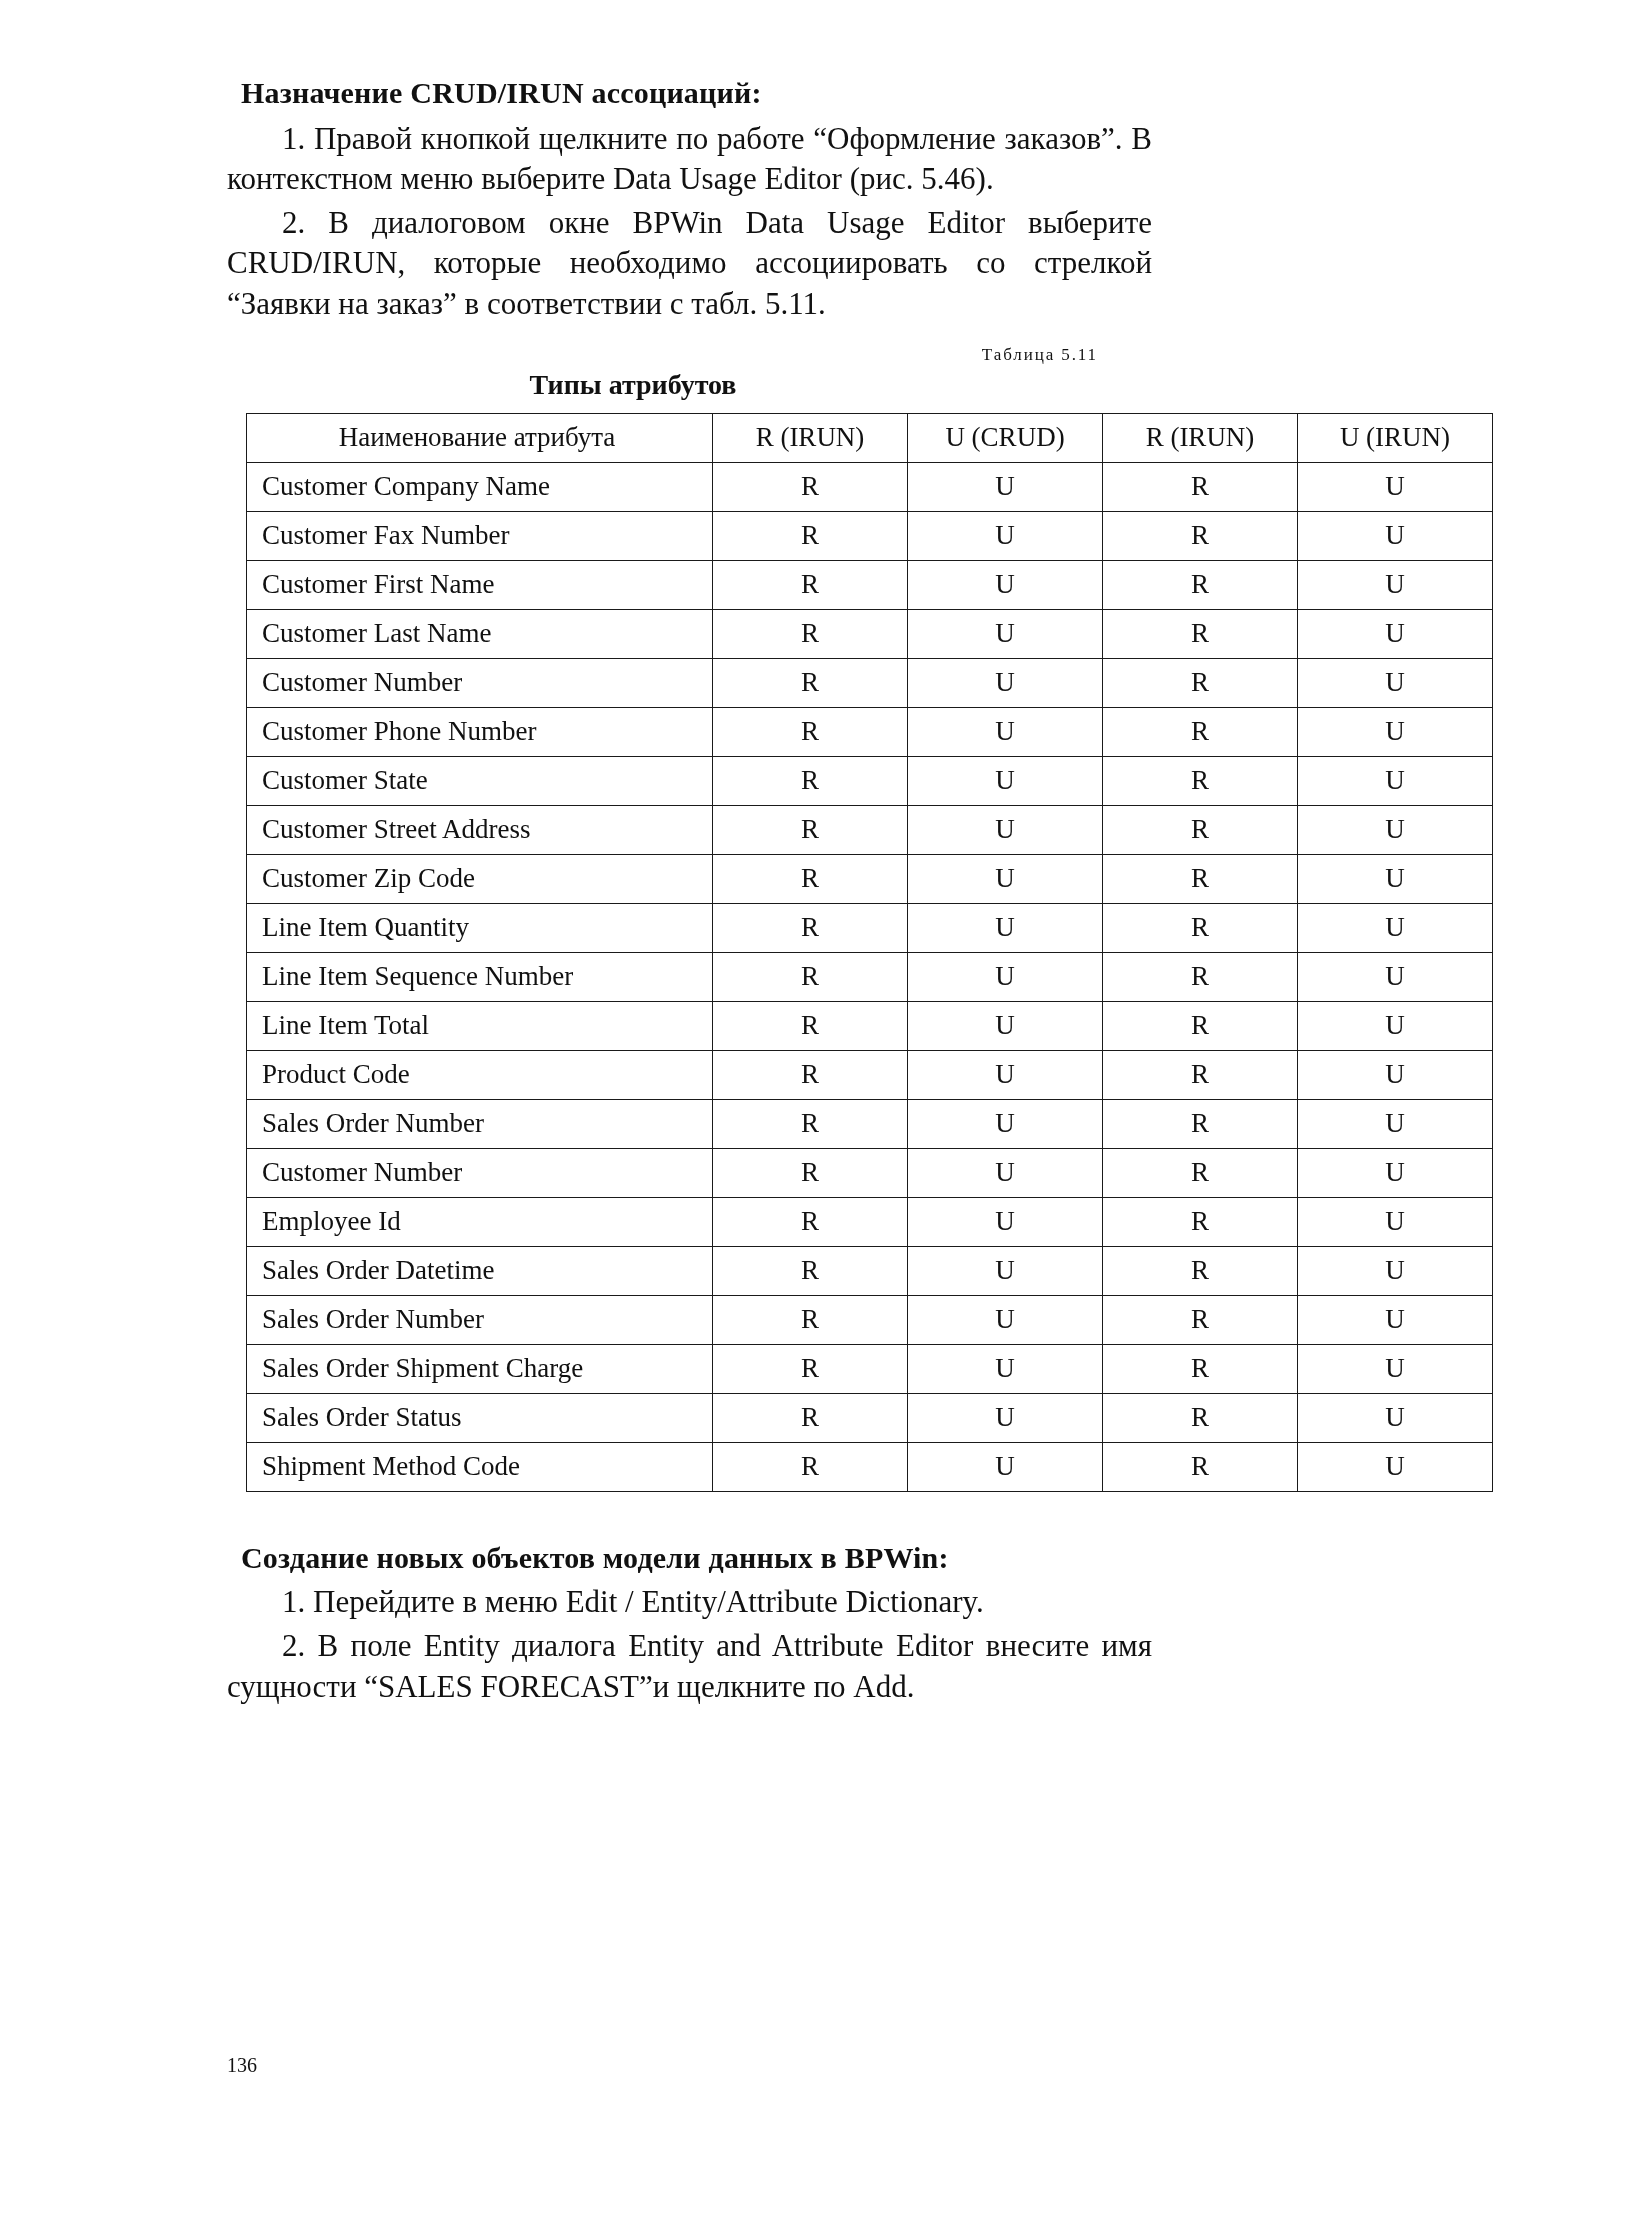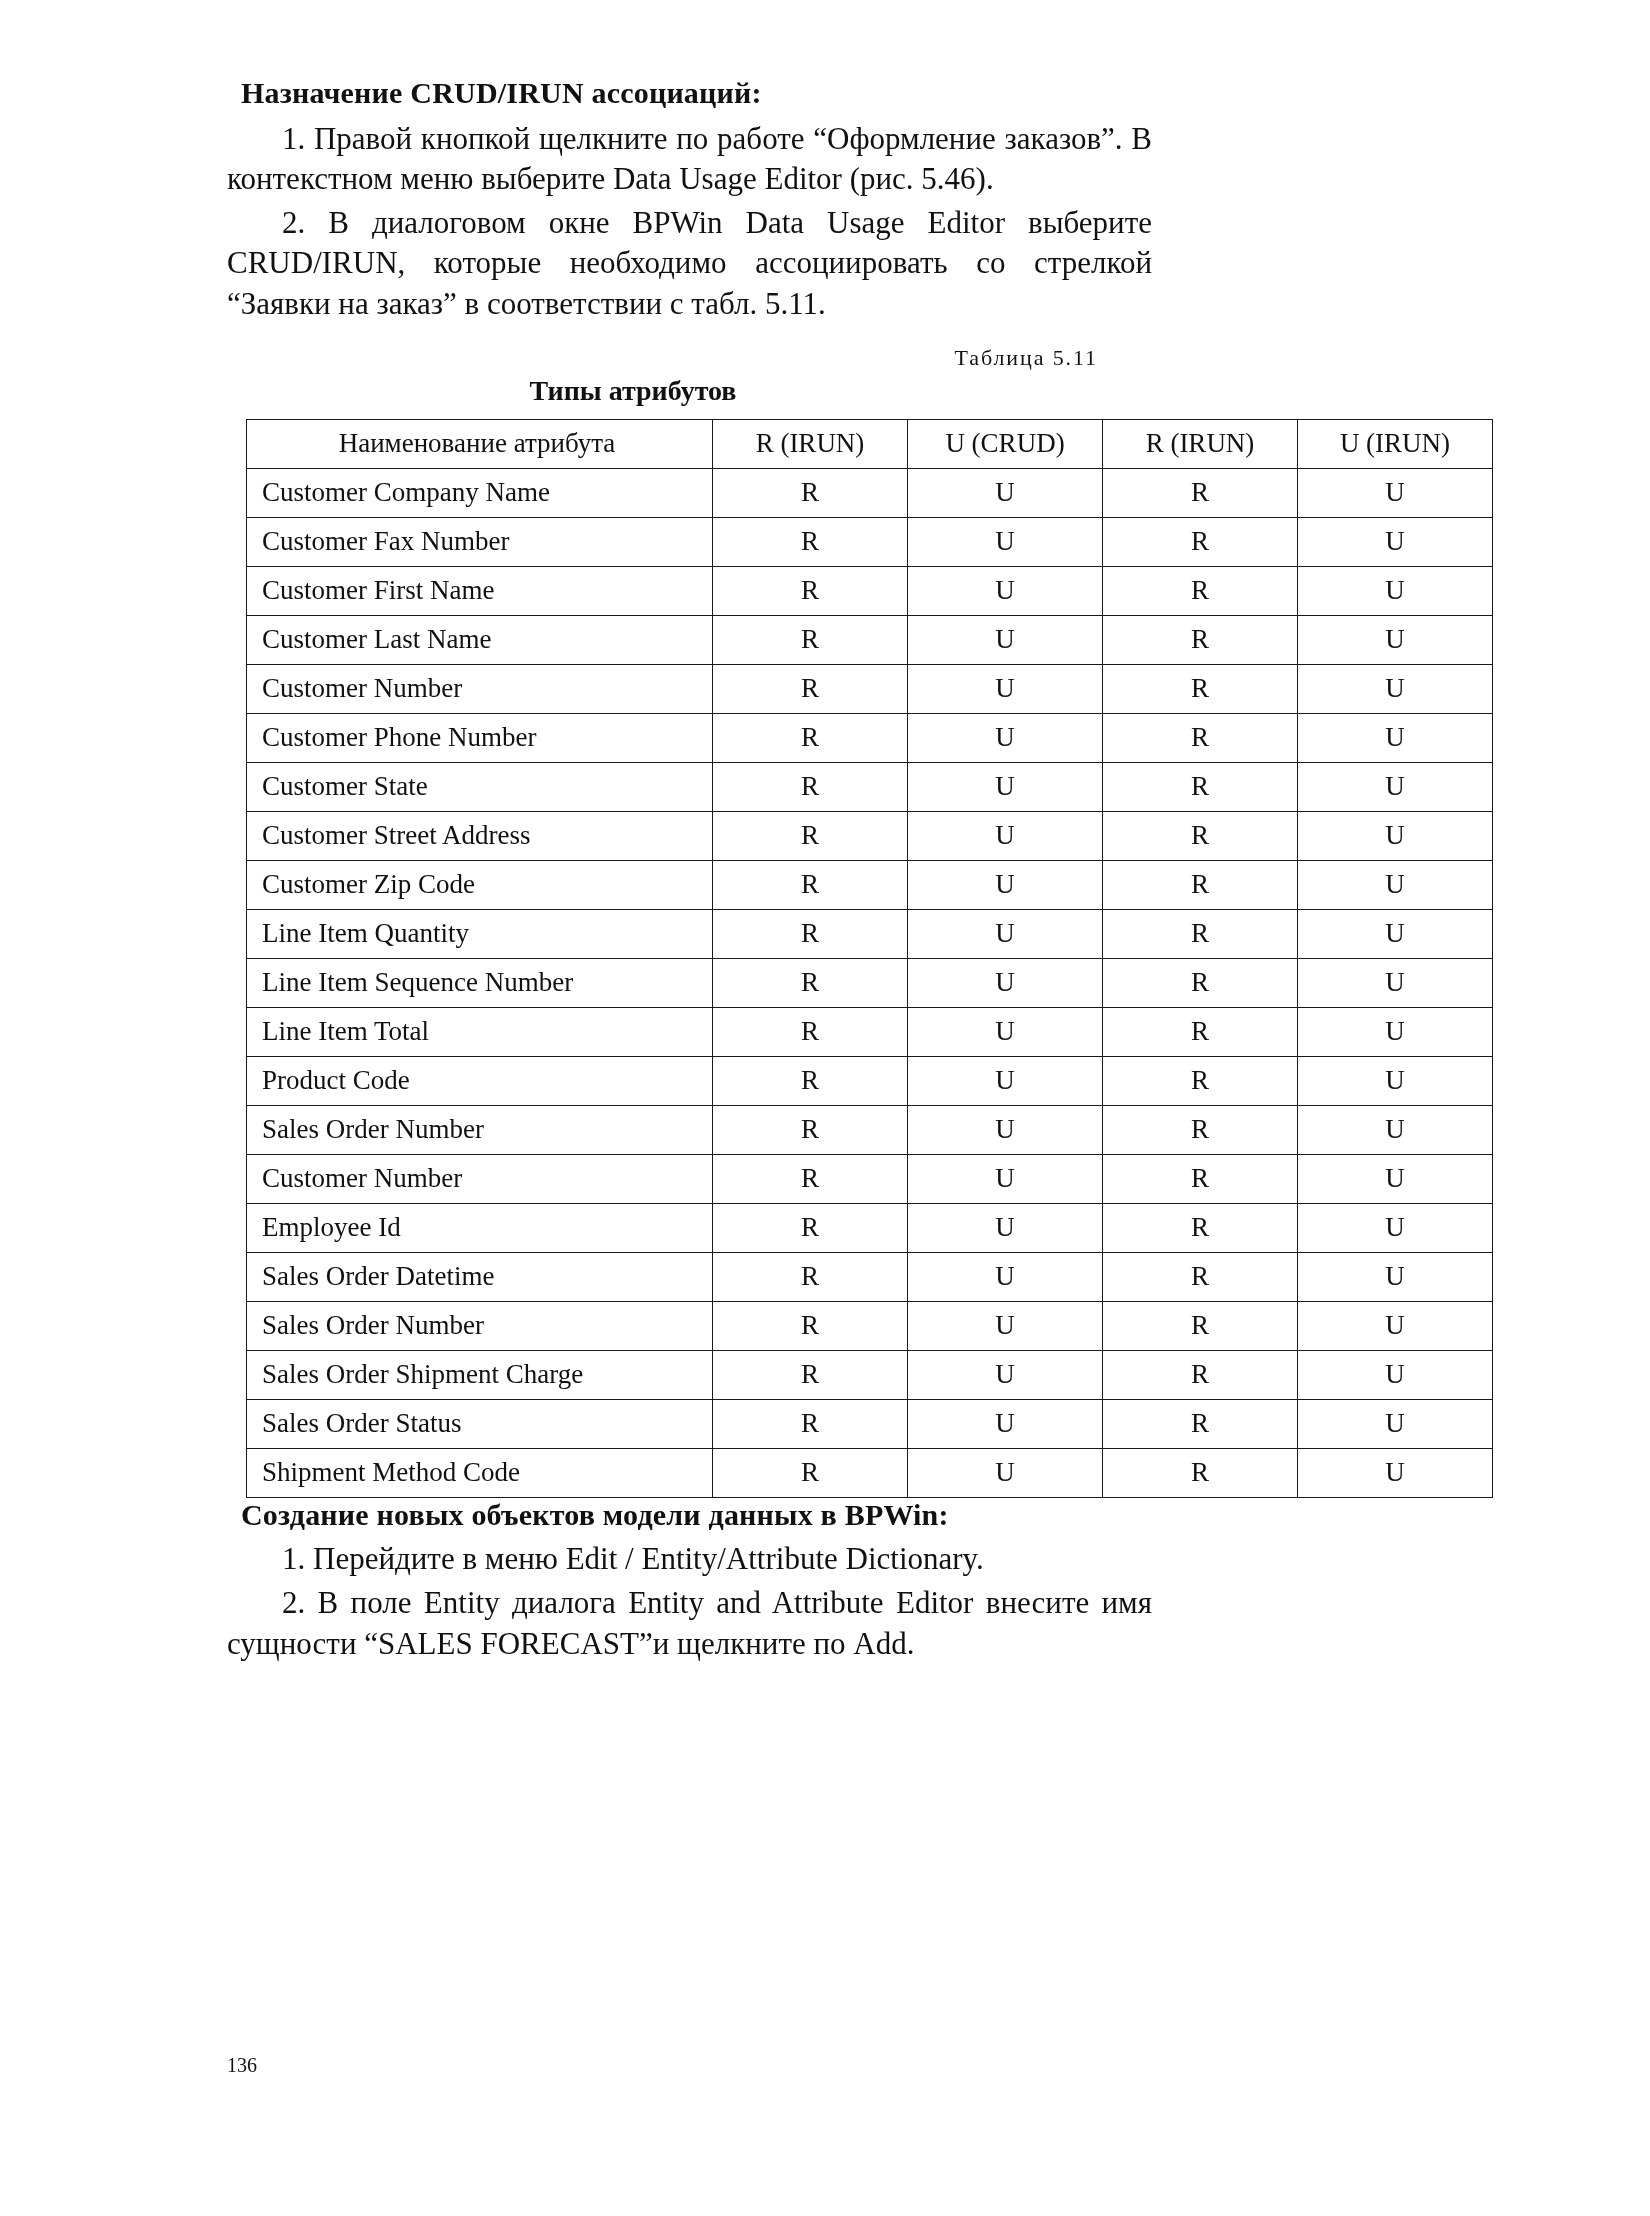--- a/index.html
+++ b/index.html
@@ -34,21 +34,21 @@
     font-size: 31px;
     line-height: 1.30;
     margin: 0 0 3.8px 0;
     text-align: justify;
     text-indent: 55px;
   }
   p.para.nojust { text-align: left; }
 
   .table-caption-right {
     text-align: right;
-    font-size: 22px;
+    font-size: 17px;
     letter-spacing: 1.9px;
     margin: 21.4px 54px 3.8px 0;
   }
   .table-title {
     text-align: center;
     font-weight: bold;
     font-size: 28px;
     margin: 1.3px 0 11.3px 0;
     padding-right: 113px;
   }
@@ -71,20 +71,21 @@
     padding-left: 15px;
     width: 460px;
   }
   table.attr th.name-col { text-align: center; padding-left: 0; }
   table.attr td.val, table.attr th.val {
     text-align: center;
     width: 184px;
   }
 
   .bottom-block {
+    margin-top: 49px;
   }
   .bottom-block .section-heading {
     font-size: 30px;
     padding-left: 14px;
     margin-bottom: 7.6px;
   }
   .page-number {
     position: absolute;
     left: 227px;
     bottom: 139px;

